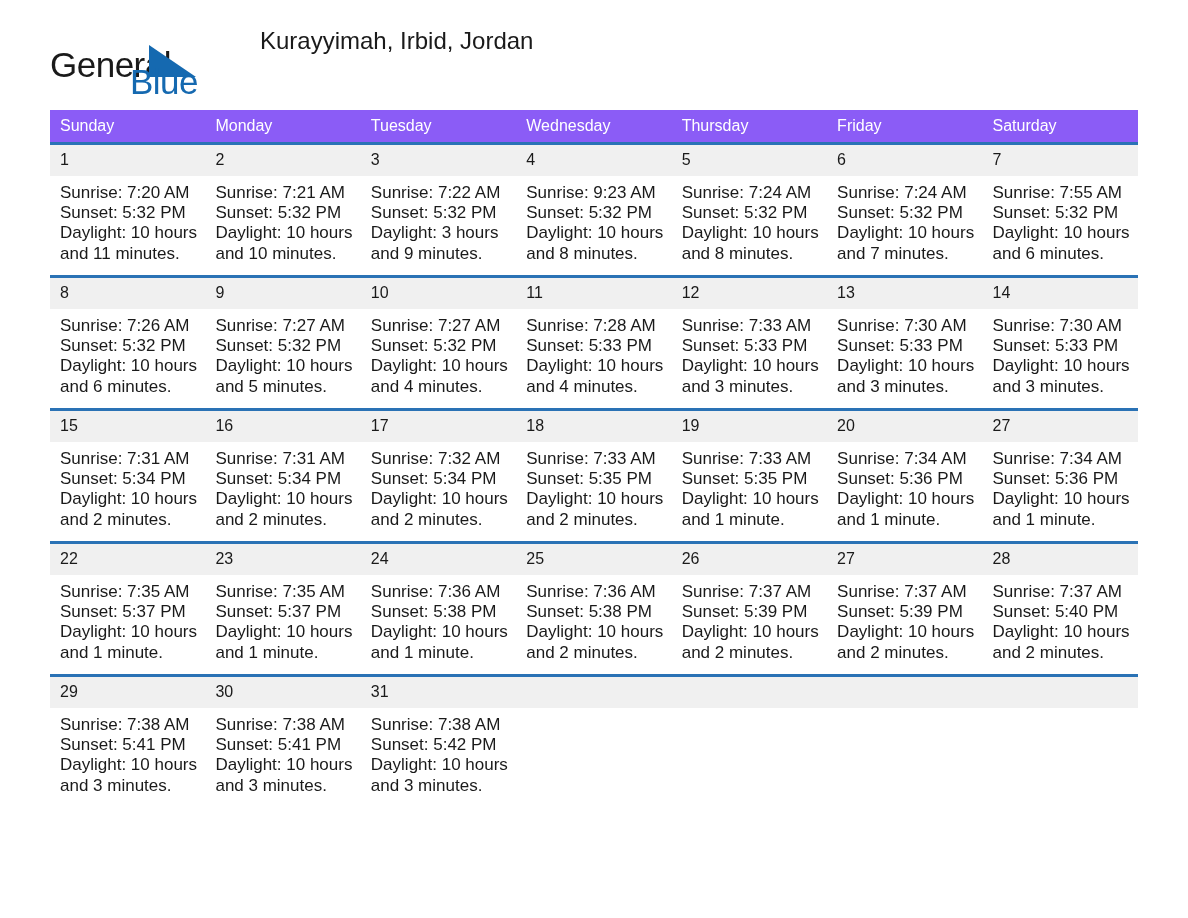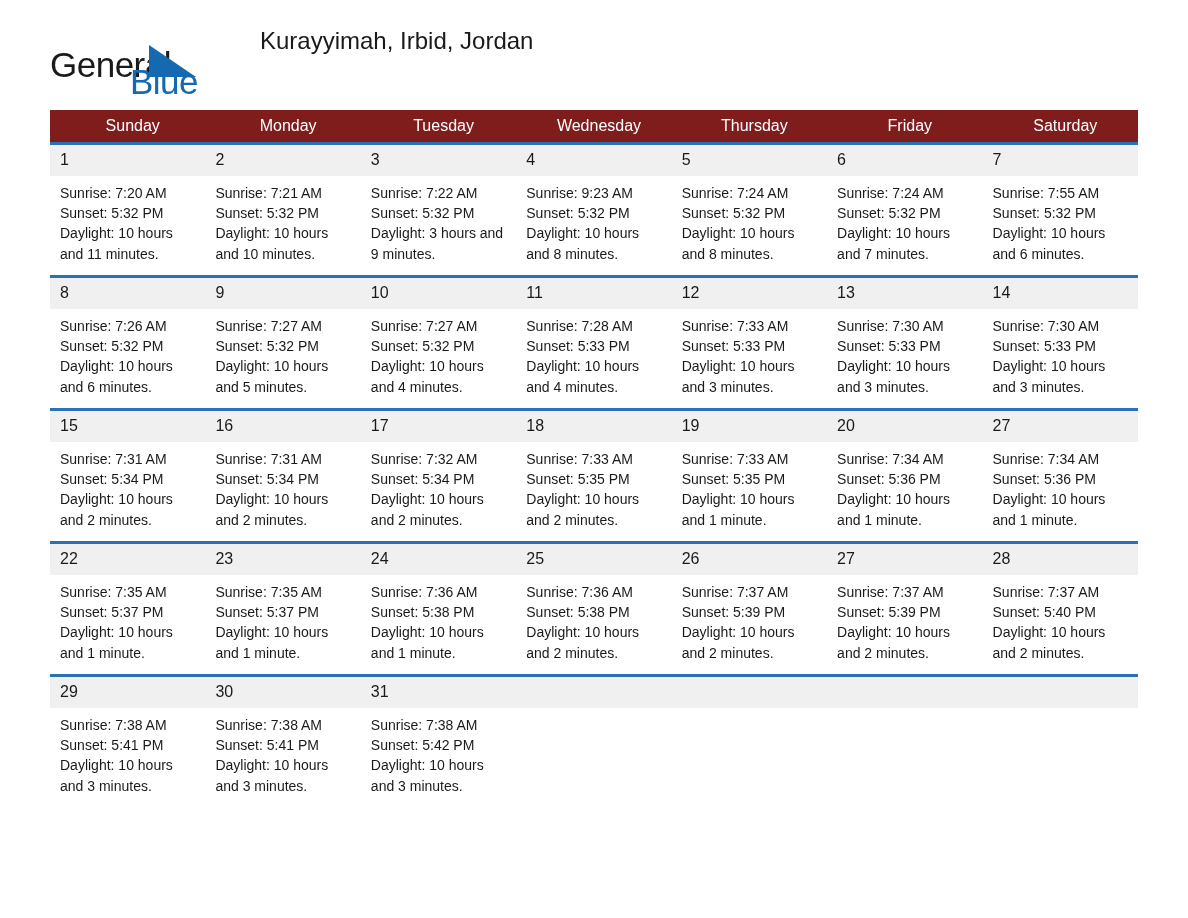--- a/index.html
+++ b/index.html
@@ -83,25 +83,25 @@
     font-weight: normal;
   }
 
   
   .cal {
     width: 1088px;
     border-collapse: collapse;
     table-layout: fixed;
   }
   .cal th {
-    background: #7f1d1d;
+    background: #8b5cf6;
     color: #ffffff;
     font-size: 16px;
     font-weight: normal;
-    text-align: center;
+    text-align: left;
     padding: 7px 0 7px 10px;
     height: 22px;
     border: none;
     box-sizing: border-box;
   }
   .dow-wrap { display: block; }
 
   .week-row td {
     padding: 0;
     vertical-align: top;
@@ -121,21 +121,21 @@
     font-size: 16px;
     line-height: 20px;
     padding: 5px 0 6px 10px;
     color: #1a1a1a;
     box-sizing: border-box;
     min-height: 31px;
   }
   .cell.empty .daynum { color: transparent; }
   .info {
     padding: 7px 8px 0 10px;
-    font-size: 14px;
+    font-size: 17px;
     line-height: 20.2px;
     color: #1a1a1a;
   }
   .info div { white-space: nowrap; }
   .info .wrap2 { white-space: normal; }
   .cell.empty .info { visibility: hidden; }
 </style>
 </head>
 <body>
 

